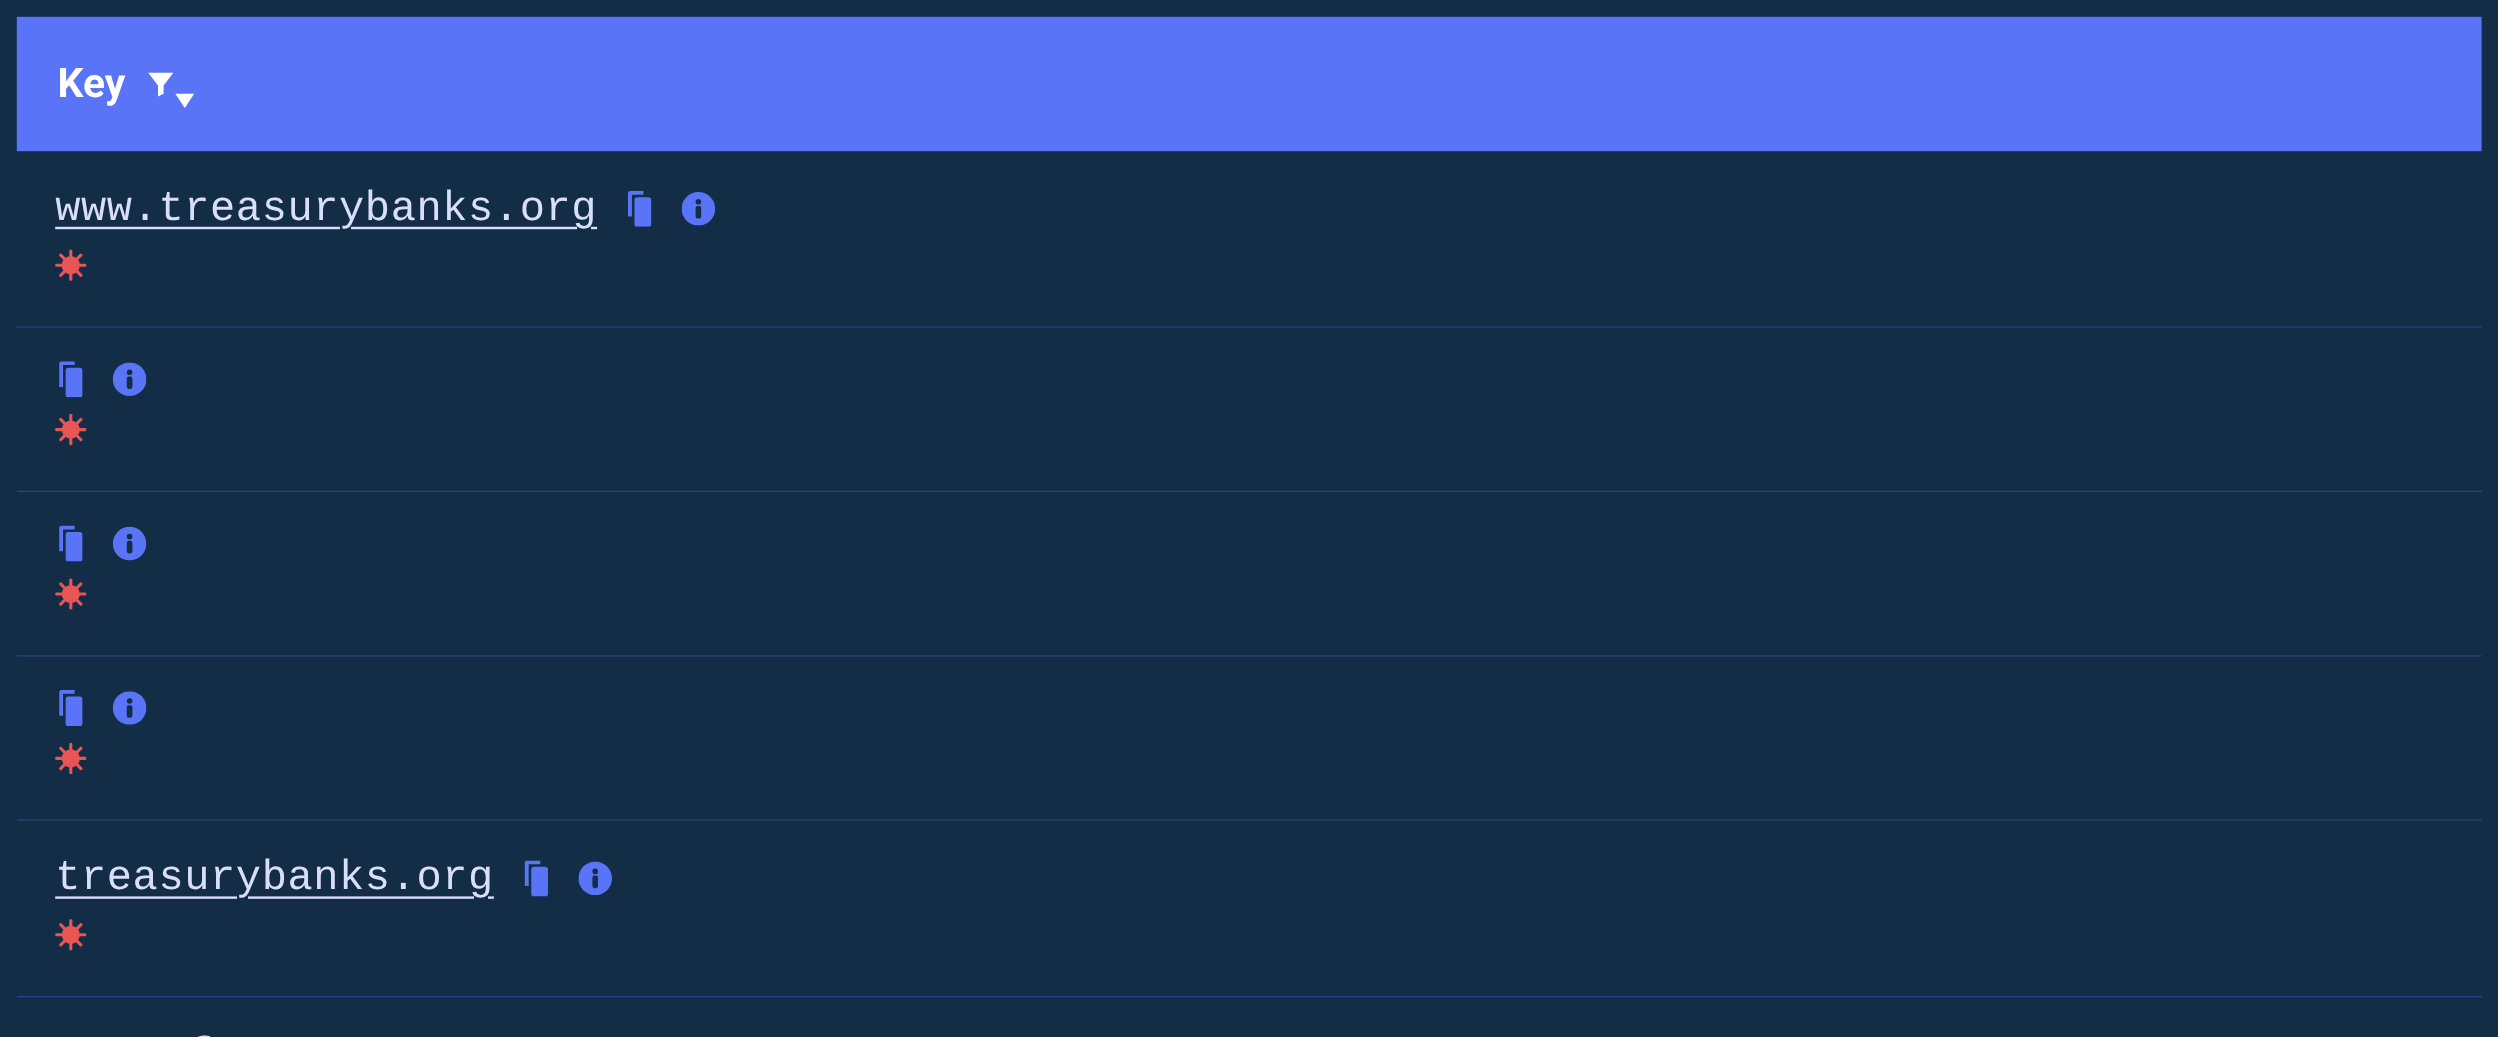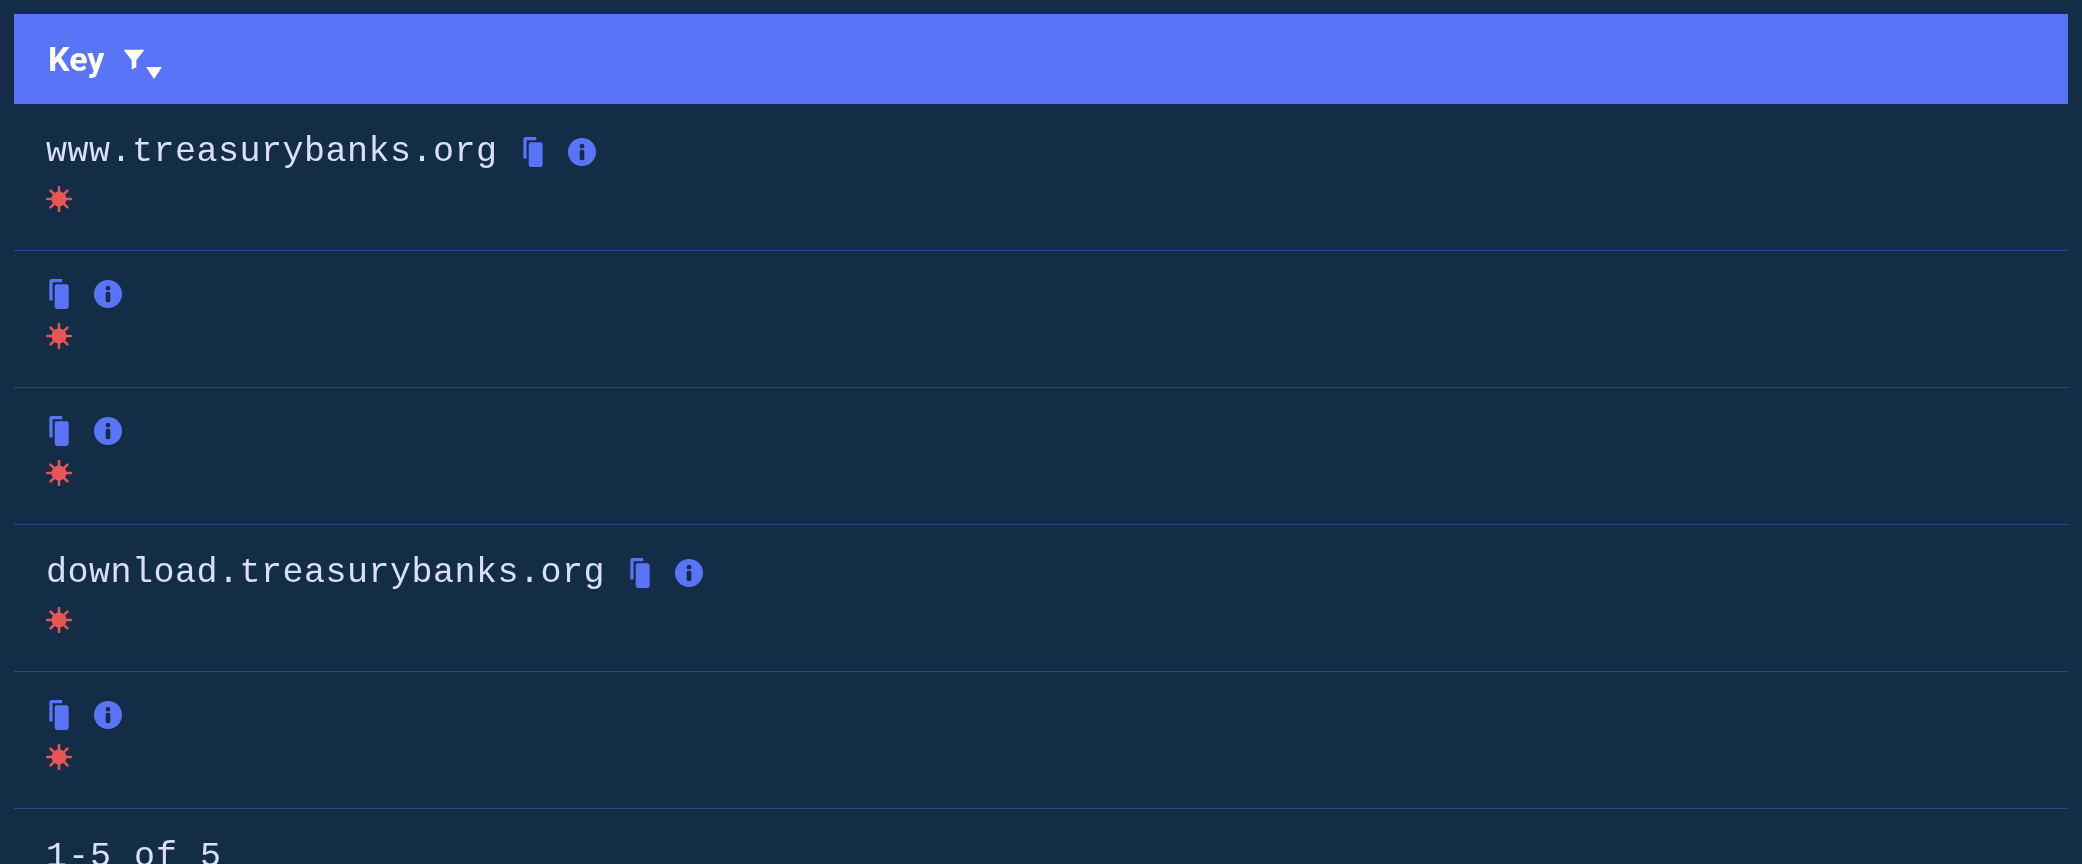--- a/index.html
+++ b/index.html
@@ -7,21 +7,21 @@
       background:#132d47;
       color:#ffffff;
       font-family:-apple-system,BlinkMacSystemFont,"Segoe UI",Roboto,Arial,sans-serif;
       min-height:864px;
       width:2082px;
       padding:14px;
     }
     .panel { width:100%; }
     .header-row{
       background:#5a74f8;
-      height:90px;
+      height:112px;
       display:flex;
       align-items:center;
       padding:0 34px;
       gap:10px;
     }
     .header-label{
       font-size:34px;
       font-weight:700;
       color:#fff;
     }
@@ -30,20 +30,21 @@
       border-bottom:1px solid rgba(90,116,248,0.35);
       padding:28px 32px 34px 32px;
     }
     .row:first-of-type{ padding-top:30px; }
     .row .line1{ display:flex; align-items:center; gap:22px; }
     .domain-link{
       font-family:"Courier New",ui-monospace,Menlo,Consolas,monospace;
       font-size:35px;
       font-weight:400;
       color:#d9defc;
+      text-decoration:underline;
       text-decoration-thickness:2px;
       text-underline-offset:6px;
       letter-spacing:0.5px;
     }
     .icon-btn{ display:inline-flex; align-items:center; justify-content:center; }
     .virus-row{ margin-top:14px; }
     .pagination{
       padding:28px 32px 20px 32px;
       font-family:"Courier New",ui-monospace,Menlo,Consolas,monospace;
       font-size:35px;
@@ -171,55 +172,55 @@
               <line x1="4.2" y1="19.8" x2="7" y2="17"></line>
               <line x1="17" y1="7" x2="19.8" y2="4.2"></line>
             </g>
           </svg>
       </span>
     </div>
   </div>
 
   <div class="row">
     <div class="line1">
-      <a class="domain-link">download.treasurybanks.org</a>
-      <span class="icon-btn">
-        <svg width="26" height="30" viewBox="0 0 24 28" fill="#5a74f8">
-            <path d="M15 0H5a2 2 0 0 0-2 2v18h3V3h9V0zm4 5H10a2 2 0 0 0-2 2v19a2 2 0 0 0 2 2h9a2 2 0 0 0 2-2V7a2 2 0 0 0-2-2z"></path>
-          </svg>
-      </span>
-      <span class="icon-btn">
-        <svg width="28" height="28" viewBox="0 0 24 24">
-            <circle cx="12" cy="12" r="12" fill="#5a74f8"></circle>
-            <circle cx="12" cy="7" r="2" fill="#132d47"></circle>
-            <rect x="10" y="10" width="4" height="9" rx="1.5" fill="#132d47"></rect>
-          </svg>
-      </span>
-    </div>
-    <div class="virus-row">
-      <span class="icon-btn">
-        <svg width="26" height="26" viewBox="0 0 24 24" fill="#e85555">
-            <circle cx="12" cy="12" r="7"></circle>
-            <g stroke="#e85555" stroke-width="2.4" stroke-linecap="round">
-              <line x1="12" y1="1" x2="12" y2="5"></line>
-              <line x1="12" y1="19" x2="12" y2="23"></line>
-              <line x1="1" y1="12" x2="5" y2="12"></line>
-              <line x1="19" y1="12" x2="23" y2="12"></line>
-              <line x1="4.2" y1="4.2" x2="7" y2="7"></line>
-              <line x1="17" y1="17" x2="19.8" y2="19.8"></line>
-              <line x1="4.2" y1="19.8" x2="7" y2="17"></line>
-              <line x1="17" y1="7" x2="19.8" y2="4.2"></line>
-            </g>
-          </svg>
-      </span>
-    </div>
-  </div>
-
-  <div class="row">
-    <div class="line1">
+      <span class="icon-btn">
+        <svg width="26" height="30" viewBox="0 0 24 28" fill="#5a74f8">
+            <path d="M15 0H5a2 2 0 0 0-2 2v18h3V3h9V0zm4 5H10a2 2 0 0 0-2 2v19a2 2 0 0 0 2 2h9a2 2 0 0 0 2-2V7a2 2 0 0 0-2-2z"></path>
+          </svg>
+      </span>
+      <span class="icon-btn">
+        <svg width="28" height="28" viewBox="0 0 24 24">
+            <circle cx="12" cy="12" r="12" fill="#5a74f8"></circle>
+            <circle cx="12" cy="7" r="2" fill="#132d47"></circle>
+            <rect x="10" y="10" width="4" height="9" rx="1.5" fill="#132d47"></rect>
+          </svg>
+      </span>
+    </div>
+    <div class="virus-row">
+      <span class="icon-btn">
+        <svg width="26" height="26" viewBox="0 0 24 24" fill="#e85555">
+            <circle cx="12" cy="12" r="7"></circle>
+            <g stroke="#e85555" stroke-width="2.4" stroke-linecap="round">
+              <line x1="12" y1="1" x2="12" y2="5"></line>
+              <line x1="12" y1="19" x2="12" y2="23"></line>
+              <line x1="1" y1="12" x2="5" y2="12"></line>
+              <line x1="19" y1="12" x2="23" y2="12"></line>
+              <line x1="4.2" y1="4.2" x2="7" y2="7"></line>
+              <line x1="17" y1="17" x2="19.8" y2="19.8"></line>
+              <line x1="4.2" y1="19.8" x2="7" y2="17"></line>
+              <line x1="17" y1="7" x2="19.8" y2="4.2"></line>
+            </g>
+          </svg>
+      </span>
+    </div>
+  </div>
+
+  <div class="row">
+    <div class="line1">
+      <a class="domain-link">treasurybanks.org</a>
       <span class="icon-btn">
         <svg width="26" height="30" viewBox="0 0 24 28" fill="#5a74f8">
             <path d="M15 0H5a2 2 0 0 0-2 2v18h3V3h9V0zm4 5H10a2 2 0 0 0-2 2v19a2 2 0 0 0 2 2h9a2 2 0 0 0 2-2V7a2 2 0 0 0-2-2z"></path>
           </svg>
       </span>
       <span class="icon-btn">
         <svg width="28" height="28" viewBox="0 0 24 24">
             <circle cx="12" cy="12" r="12" fill="#5a74f8"></circle>
             <circle cx="12" cy="7" r="2" fill="#132d47"></circle>
             <rect x="10" y="10" width="4" height="9" rx="1.5" fill="#132d47"></rect>

